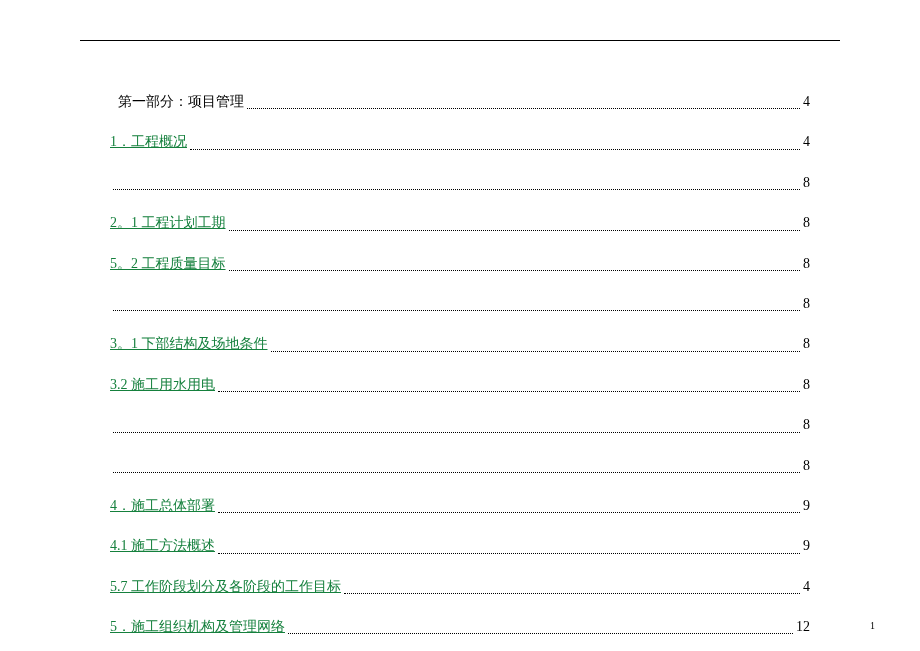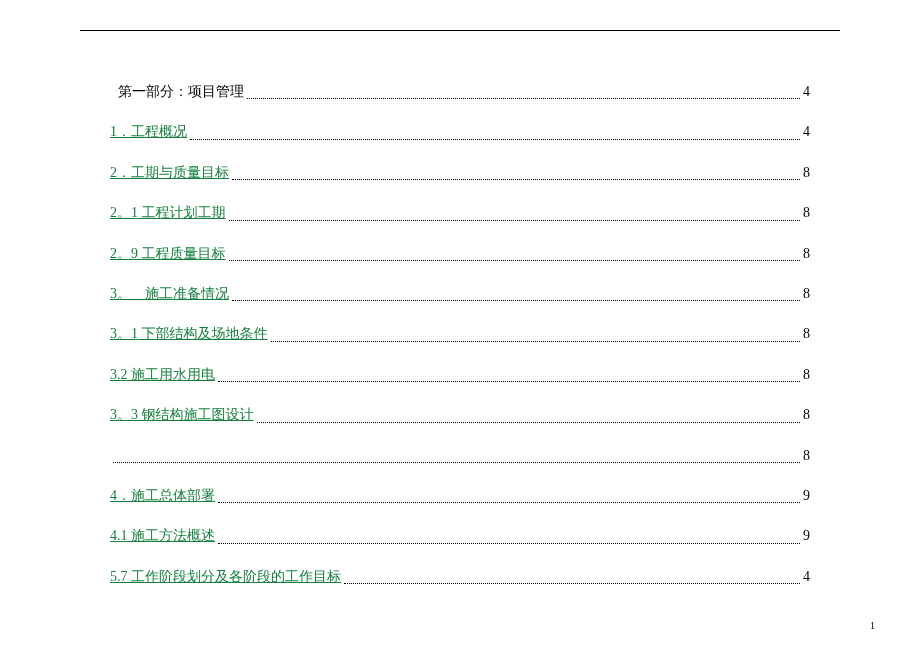--- a/index.html
+++ b/index.html
@@ -8,21 +8,21 @@
       box-sizing: border-box;
     }
     body {
       background: #ffffff;
       width: 920px;
       height: 651px;
       font-family: "SimSun", "宋体", serif;
       position: relative;
     }
     .page-container {
-      padding: 30px 110px 0 110px;
+      padding: 40px 110px 0 110px;
     }
     .top-border {
       border-top: 1.5px solid #000;
       width: 100%;
       height: 1px;
       margin-bottom: 50px;
       position: relative;
       left: -30px;
       width: calc(100% + 60px);
     }
@@ -72,51 +72,48 @@
         <span class="toc-title plain">第一部分：项目管理</span>
         <span class="toc-dots"></span>
         <span class="toc-page">4</span>
       </div>
       <div class="toc-line">
         <span class="toc-title">1．工程概况</span>
         <span class="toc-dots"></span>
         <span class="toc-page">4</span>
       </div>
       <div class="toc-line">
-        <span class="toc-title">2．工期与质量目标</span>
         <span class="toc-dots"></span>
         <span class="toc-page">8</span>
       </div>
       <div class="toc-line">
         <span class="toc-title">2。1 工程计划工期</span>
         <span class="toc-dots"></span>
         <span class="toc-page">8</span>
       </div>
       <div class="toc-line">
-        <span class="toc-title">2。9 工程质量目标</span>
+        <span class="toc-title">5。2 工程质量目标</span>
         <span class="toc-dots"></span>
         <span class="toc-page">8</span>
       </div>
       <div class="toc-line">
-        <span class="toc-title">3。　施工准备情况</span>
         <span class="toc-dots"></span>
         <span class="toc-page">8</span>
       </div>
       <div class="toc-line">
         <span class="toc-title">3。1 下部结构及场地条件</span>
         <span class="toc-dots"></span>
         <span class="toc-page">8</span>
       </div>
       <div class="toc-line">
         <span class="toc-title">3.2 施工用水用电</span>
         <span class="toc-dots"></span>
         <span class="toc-page">8</span>
       </div>
       <div class="toc-line">
-        <span class="toc-title">3。3 钢结构施工图设计</span>
         <span class="toc-dots"></span>
         <span class="toc-page">8</span>
       </div>
       <div class="toc-line">
         <span class="toc-dots"></span>
         <span class="toc-page">8</span>
       </div>
       <div class="toc-line">
         <span class="toc-title">4．施工总体部署</span>
         <span class="toc-dots"></span>
@@ -125,15 +122,20 @@
       <div class="toc-line">
         <span class="toc-title">4.1 施工方法概述</span>
         <span class="toc-dots"></span>
         <span class="toc-page">9</span>
       </div>
       <div class="toc-line">
         <span class="toc-title">5.7 工作阶段划分及各阶段的工作目标</span>
         <span class="toc-dots"></span>
         <span class="toc-page">4</span>
       </div>
+      <div class="toc-line">
+        <span class="toc-title">5．施工组织机构及管理网络</span>
+        <span class="toc-dots"></span>
+        <span class="toc-page">12</span>
+      </div>
     </div>
 </div>
 <div class="page-number">1</div>
 
 </body></html>

